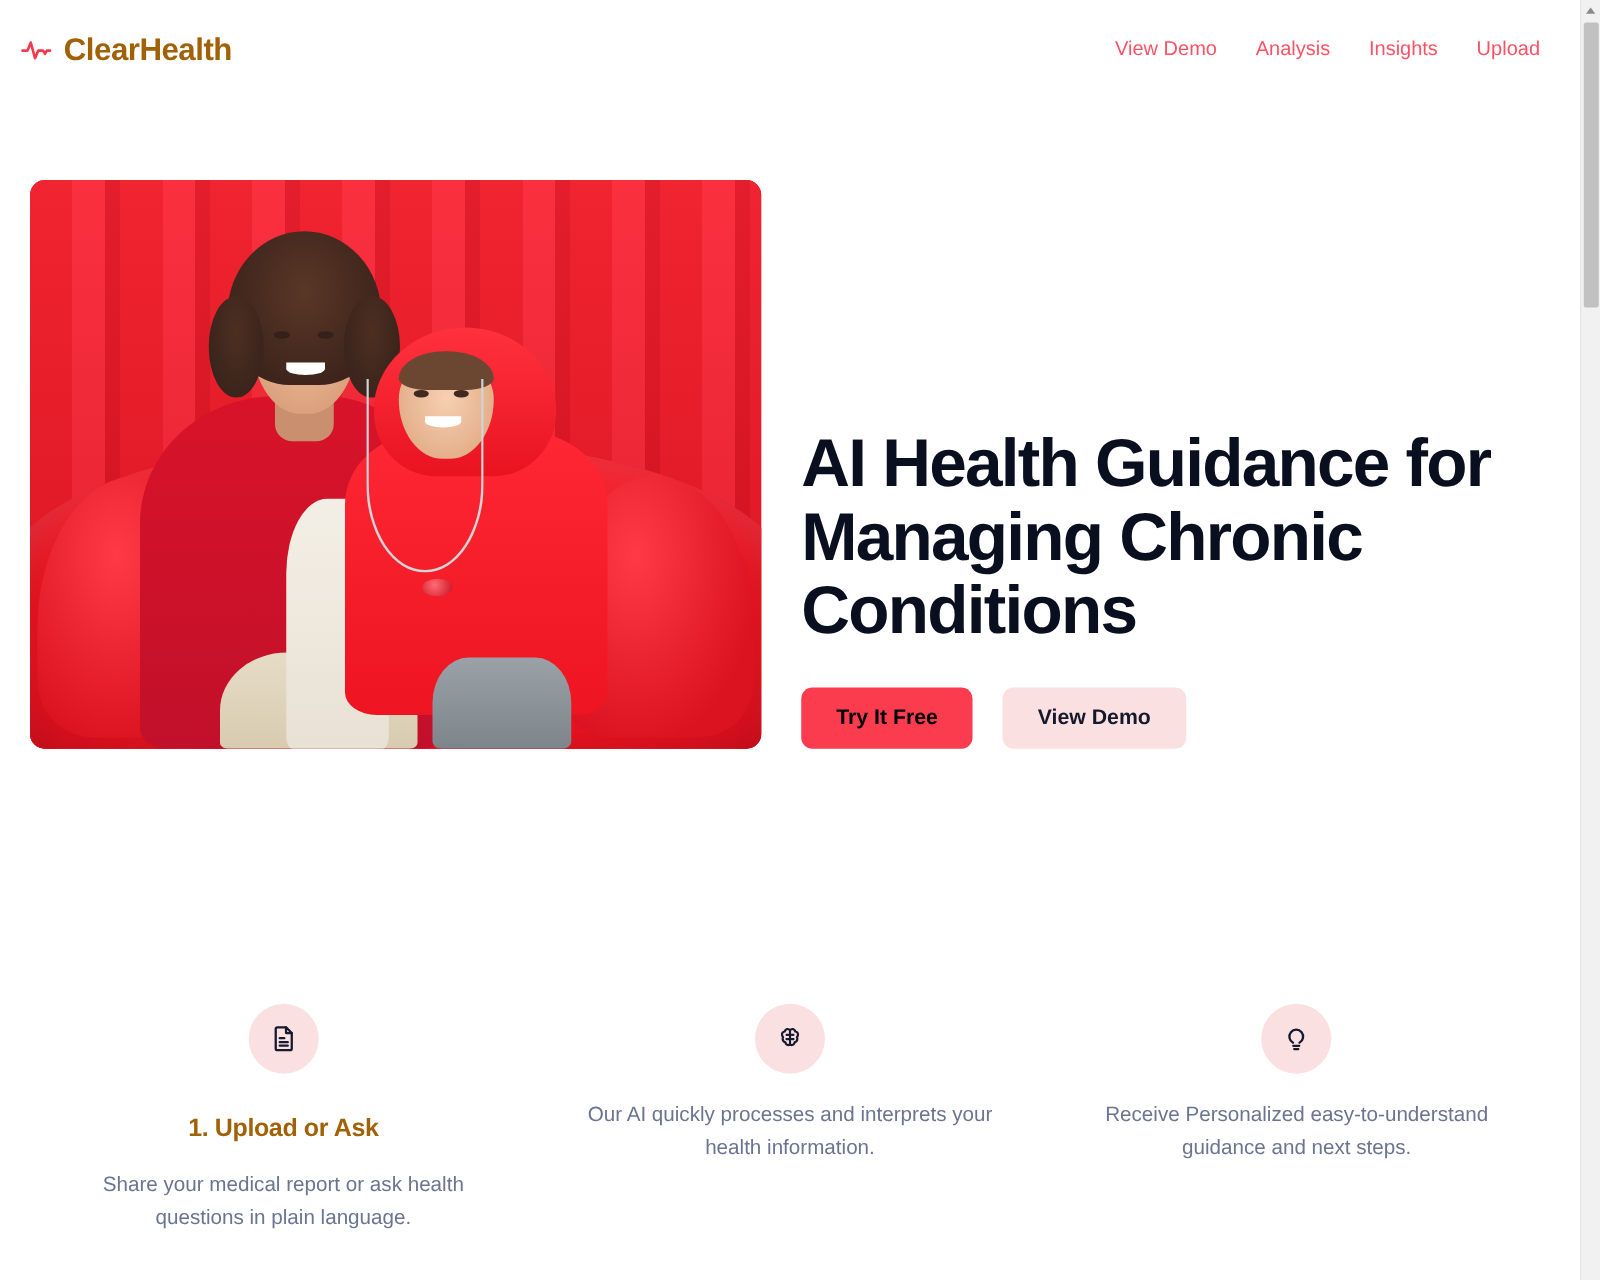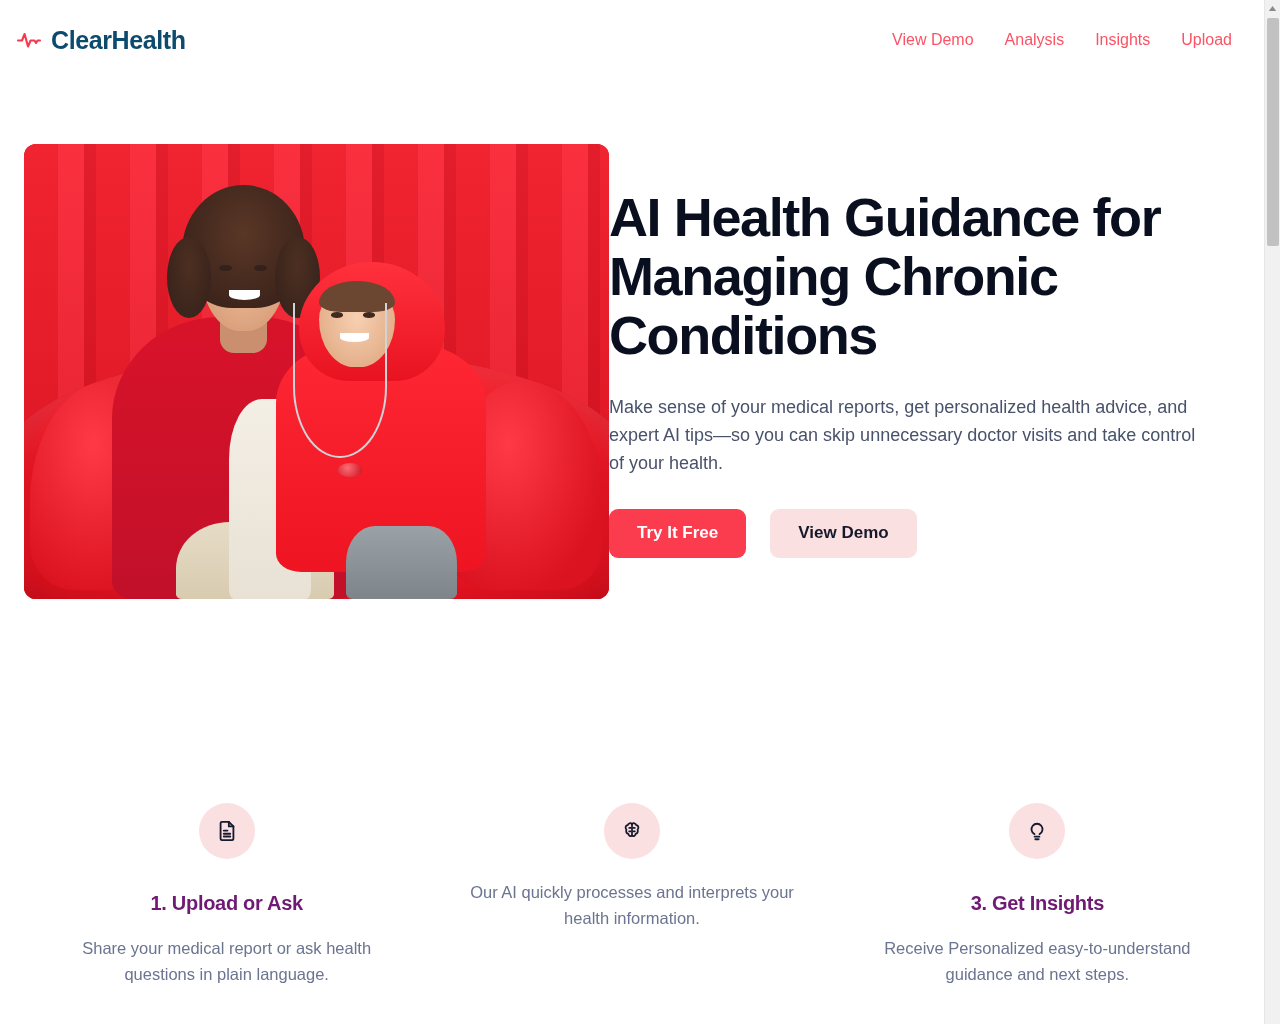--- a/index.html
+++ b/index.html
@@ -44,42 +44,43 @@
   }
   .brand-icon {
     width: 26px;
     height: 26px;
     display: block;
     flex: 0 0 auto;
   }
   .brand-name {
     font-size: 25px;
     font-weight: 700;
-    color: #0c4a6e;
+    color: #a16207;
     letter-spacing: -0.4px;
     line-height: 1;
   }
 
   .main-nav {
     display: flex;
     align-items: center;
     gap: 31px;
   }
   .nav-link {
     font-size: 16px;
     color: #FB5364;
     text-decoration: none;
     white-space: nowrap;
     cursor: pointer;
   }
 
   
   .hero {
     display: flex;
-    align-items: flex-start;
+    align-items: flex-end;
+    gap: 32px;
     padding: 64px 24px 0 24px;
   }
 
   .hero-media {
     width: 585px;
     height: 455px;
     border-radius: 12px;
     overflow: hidden;
     flex: 0 0 auto;
     position: relative;
@@ -335,21 +336,21 @@
     font-family: inherit;
     font-size: 17px;
     font-weight: 600;
     cursor: pointer;
     padding: 15px 28px;
     line-height: 1.1;
     white-space: nowrap;
   }
   .btn-primary {
     background: #FA3C4E;
-    color: #ffffff;
+    color: #000000;
   }
   .btn-secondary {
     background: #FBE0E2;
     color: #15192b;
   }
 
   
   .how {
     padding: 126px 24px 0 24px;
     text-align: center;
@@ -376,21 +377,21 @@
     display: flex;
     align-items: center;
     justify-content: center;
   }
   .step-badge svg { display: block; }
   .step-title {
     margin-top: 33px;
     font-size: 20px;
     font-weight: 700;
     letter-spacing: -0.3px;
-    color: #701a75;
+    color: #a16207;
   }
   .step-desc {
     margin-top: 20px;
     font-size: 16.5px;
     line-height: 1.6;
     color: #6b7490;
   }
 
   
   .scrollbar {
@@ -476,21 +477,20 @@
 
         <div class="steth">
           <div class="steth-tube"></div>
           <div class="steth-bell"></div>
         </div>
       </div>
     </div>
 
     <div class="hero-copy">
       <h1 class="hero-title">AI Health Guidance for Managing Chronic Conditions</h1>
-      <p class="hero-sub">Make sense of your medical reports, get personalized health advice, and expert AI tips—so you can skip unnecessary doctor visits and take control of your health.</p>
       <div class="hero-actions">
         <button class="btn btn-primary">Try It Free</button>
         <button class="btn btn-secondary">View Demo</button>
       </div>
     </div>
 
   </section>
 
   <section class="how">
 
@@ -531,21 +531,20 @@
       <div class="step">
         <div class="step-badge">
           <span>
             <svg width="22" height="22" viewBox="0 0 24 24" fill="none" stroke="#151a2e" stroke-width="2" stroke-linecap="round" stroke-linejoin="round">
               <path d="M9.2 15.4a6 6 0 1 1 5.6 0"></path>
               <path d="M9.4 18.2h5.2"></path>
               <path d="M10.2 21h3.6"></path>
             </svg>
           </span>
         </div>
-        <h3 class="step-title">3. Get Insights</h3>
         <p class="step-desc">Receive Personalized easy-to-understand guidance and next steps.</p>
       </div>
 
     </div>
   </section>
 
 </div>
 
 <div class="scrollbar">
   <div class="sb-arrow">

